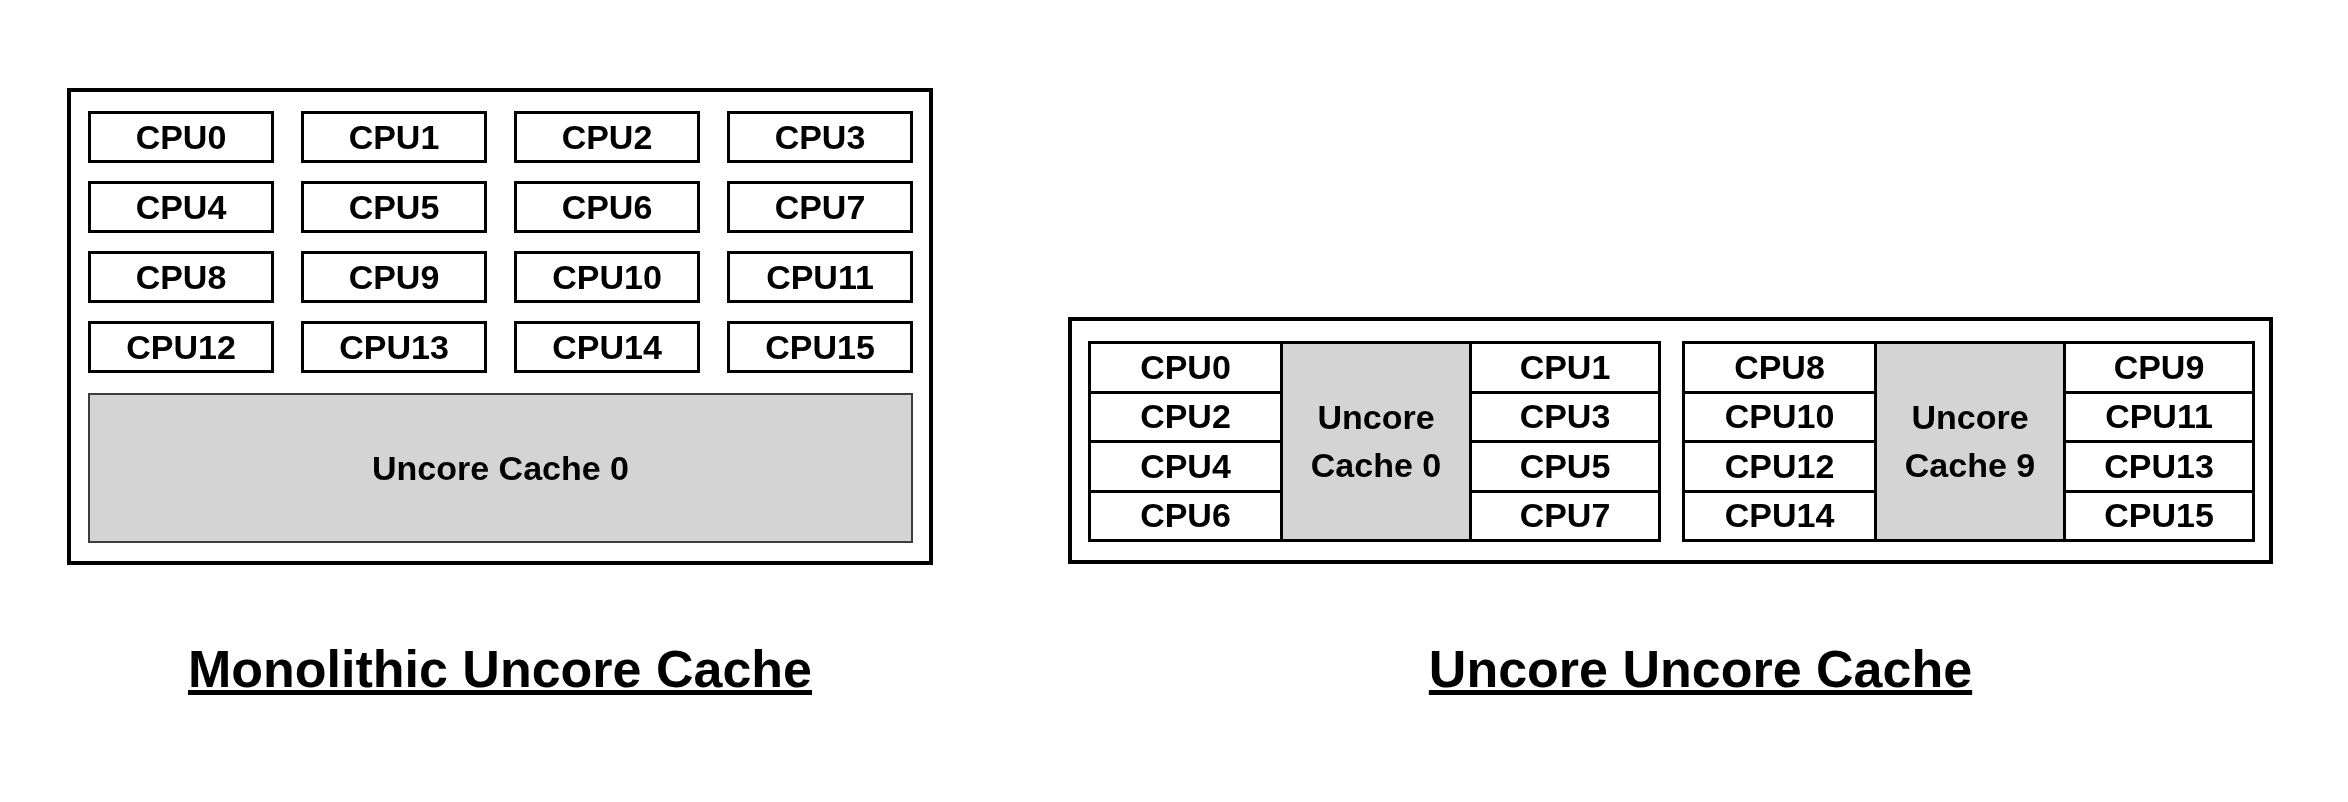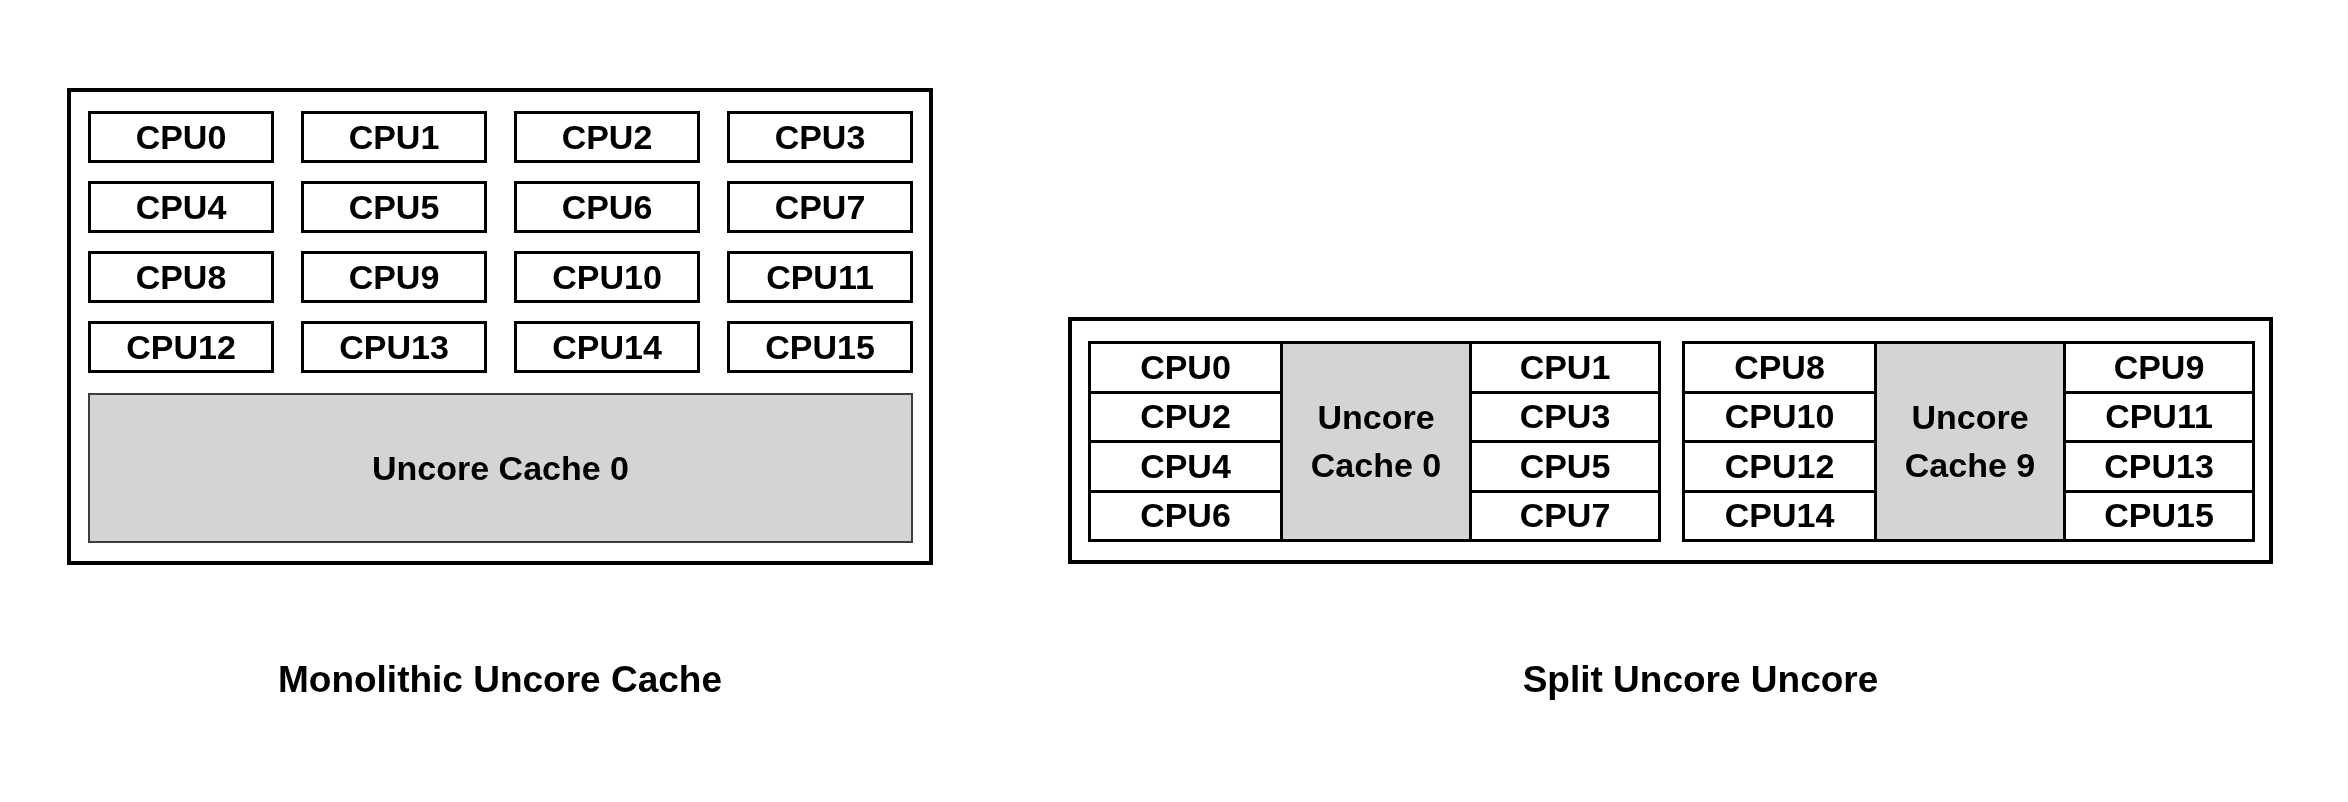--- a/index.html
+++ b/index.html
@@ -115,26 +115,27 @@
     text-align: center;
     font-weight: bold;
     font-size: 34px;
     line-height: 1.4;
     padding: 0 22px;
   }
 
   
   .caption {
     position: absolute;
-    top: 658px;
-    font-weight: bold;
-    font-size: 37px;
+    top: 638px;
+    font-weight: bold;
+    font-size: 52px;
     line-height: 1.2;
     text-align: center;
     white-space: nowrap;
+    text-decoration: underline;
   }
   .caption-left  { left: 67px;  width: 866px; }
   .caption-right { left: 1098px; width: 1205px; }
 </style>
 </head>
 <body>
 
 <div class="canvas">
 
   <div class="mono-box">
@@ -189,15 +190,15 @@
         <div class="cell">CPU9</div>
         <div class="cell">CPU11</div>
         <div class="cell">CPU13</div>
         <div class="cell">CPU15</div>
       </div>
     </div>
 
   </div>
 
   <div class="caption caption-left">Monolithic Uncore Cache</div>
-  <div class="caption caption-right">Split Uncore Uncore</div>
+  <div class="caption caption-right">Uncore Uncore Cache</div>
 
 </div>
 
 </body></html>

